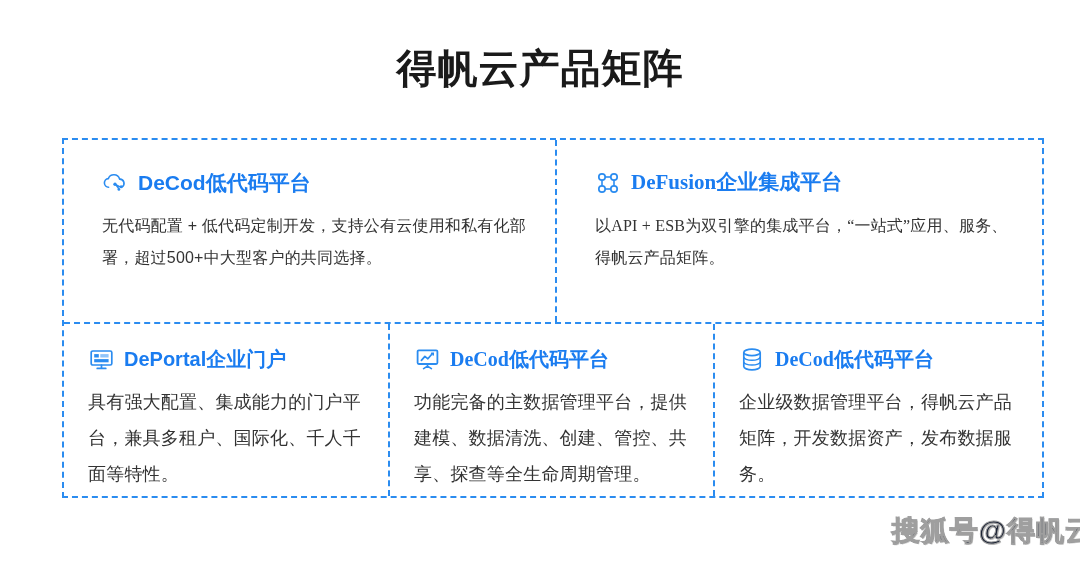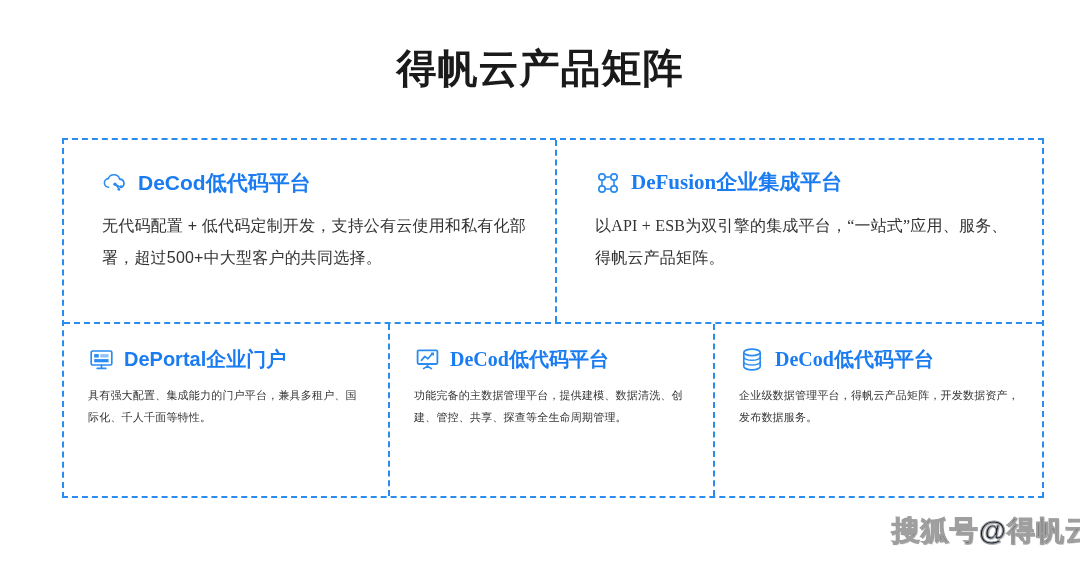--- a/index.html
+++ b/index.html
@@ -120,21 +120,21 @@
     margin-bottom: 12px;
   }
 
   .card-desc {
     font-size: 16px;
     color: #333333;
     line-height: 2.0;
     letter-spacing: 0.2px;
   }
   .row-bottom .card-desc {
-    font-size: 11px;
+    font-size: 18px;
     line-height: 2.0;
   }
 
   
   .watermark {
     position: absolute;
     right: 22px;
     bottom: 14px;
     font-size: 28px;
     font-weight: bold;

